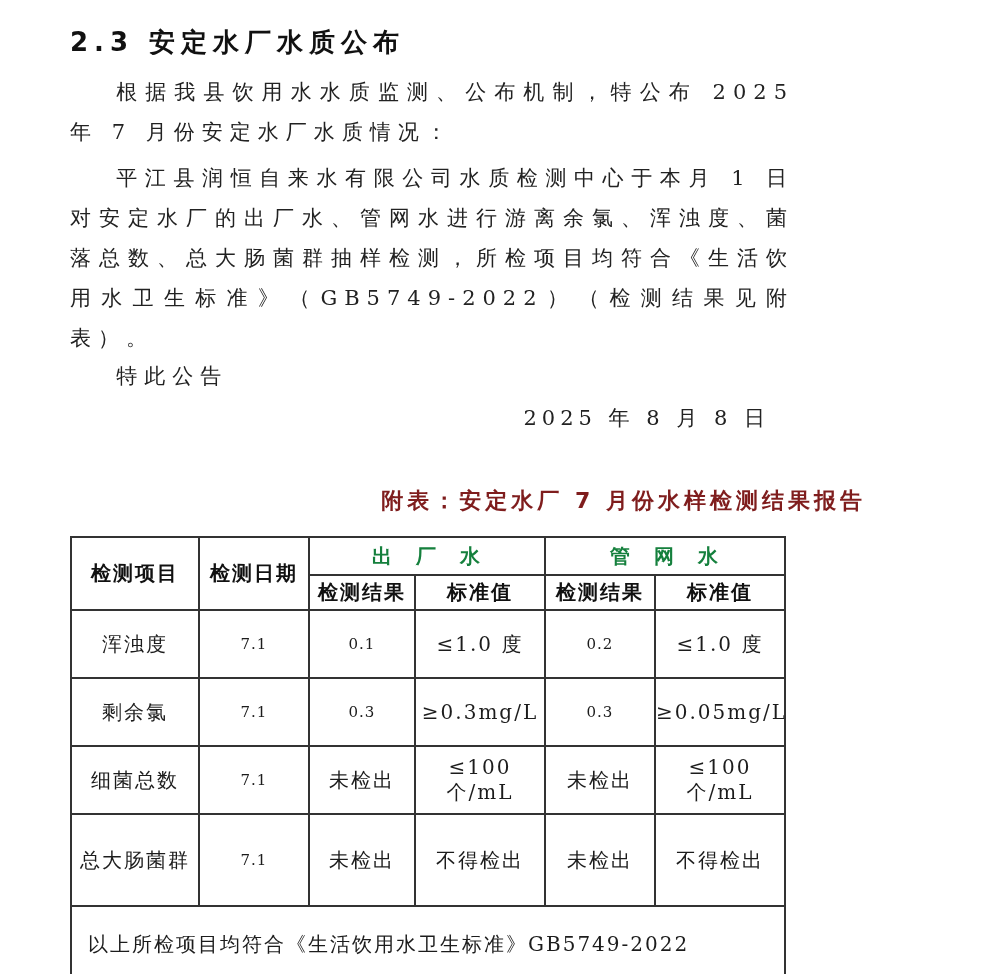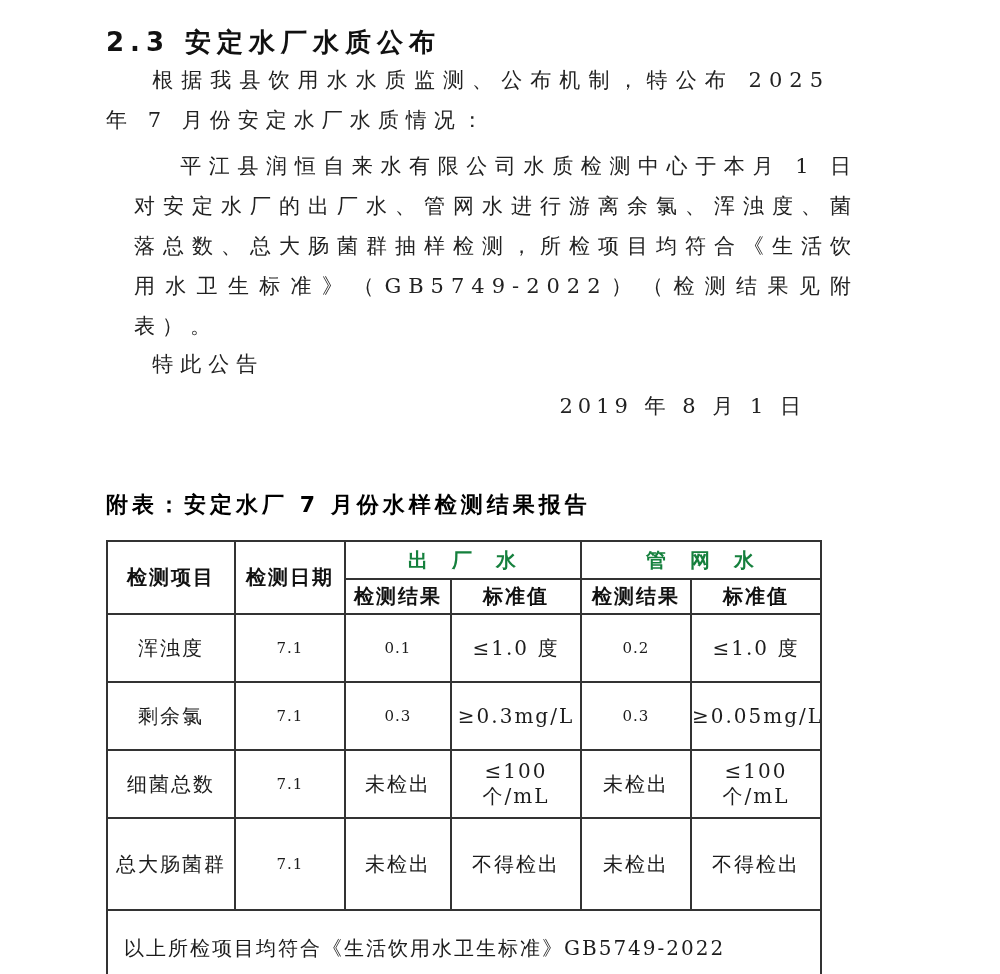--- a/index.html
+++ b/index.html
@@ -9,21 +9,21 @@
     width: 1000px;
     height: 974px;
     overflow: hidden;
   }
   .page {
     position: relative;
     width: 1000px;
     height: 974px;
     background: #ffffff;
     box-sizing: border-box;
-    padding: 24px 134px 0 106px;
+    padding: 24px 134px 0 70px;
     color: #1c1c1c;
   }
   .doc-title {
     margin: 0;
     font-family: "DejaVu Sans", "Liberation Sans", sans-serif;
     font-weight: 700;
     font-size: 26px;
     line-height: 36px;
     letter-spacing: 6px;
     color: #111111;
@@ -32,42 +32,43 @@
     margin: 0;
     font-family: "DejaVu Serif", "Liberation Serif", serif;
     font-size: 21px;
     line-height: 40px;
     letter-spacing: 7px;
     text-align: justify;
     text-indent: 2.2em;
     color: #222222;
     width: 724px;
   }
-  .para-first { }
-  .para-second { margin-top: 6px; margin-left: 28px; }
+  .para-first { margin-top: 12px; }
+  .para-second { margin-top: 6px; }
   .para-closing { margin-top: 0; font-family: Liberation Mono, monospace; }
   .date-line {
     width: 724px;
     box-sizing: border-box;
     font-family: "DejaVu Serif", "Liberation Serif", serif;
     font-size: 21px;
     line-height: 40px;
     letter-spacing: 5px;
     text-align: right;
     padding-right: 24px;
     color: #222222;
   }
   .table-caption {
-    margin: 64px 0 0 0;
+    margin: 48px 0 0 0;
     font-family: "DejaVu Sans", "Liberation Sans", sans-serif;
     font-weight: 700;
     font-size: 22px;
     line-height: 30px;
     letter-spacing: 4px;
-    color: #000000;
+    color: #7f1d1d;
+    text-align: right;
   }
   table.report-table {
     margin-top: 20px;
     border-collapse: collapse;
     table-layout: fixed;
     width: 714px;
   }
   table.report-table td {
     border: 2px solid #333333;
     text-align: center;
@@ -121,21 +122,21 @@
 <div class="page">
 
   <h1 class="doc-title">2.3 安定水厂水质公布</h1>
 
   <p class="para para-first">根据我县饮用水水质监测、公布机制，特公布 2025 年 7 月份安定水厂水质情况：</p>
 
   <p class="para para-second">平江县润恒自来水有限公司水质检测中心于本月 1 日对安定水厂的出厂水、管网水进行游离余氯、浑浊度、菌落总数、总大肠菌群抽样检测，所检项目均符合《生活饮用水卫生标准》（GB5749-2022）（检测结果见附表）。</p>
 
   <p class="para para-closing">特此公告</p>
 
-  <div class="date-line">2019 年 8 月 1 日</div>
+  <div class="date-line">2025 年 8 月 8 日</div>
 
   <h2 class="table-caption">附表：安定水厂 7 月份水样检测结果报告</h2>
 
   <table class="report-table">
     <colgroup>
       <col style="width:128px">
       <col style="width:110px">
       <col style="width:106px">
       <col style="width:130px">
       <col style="width:110px">

